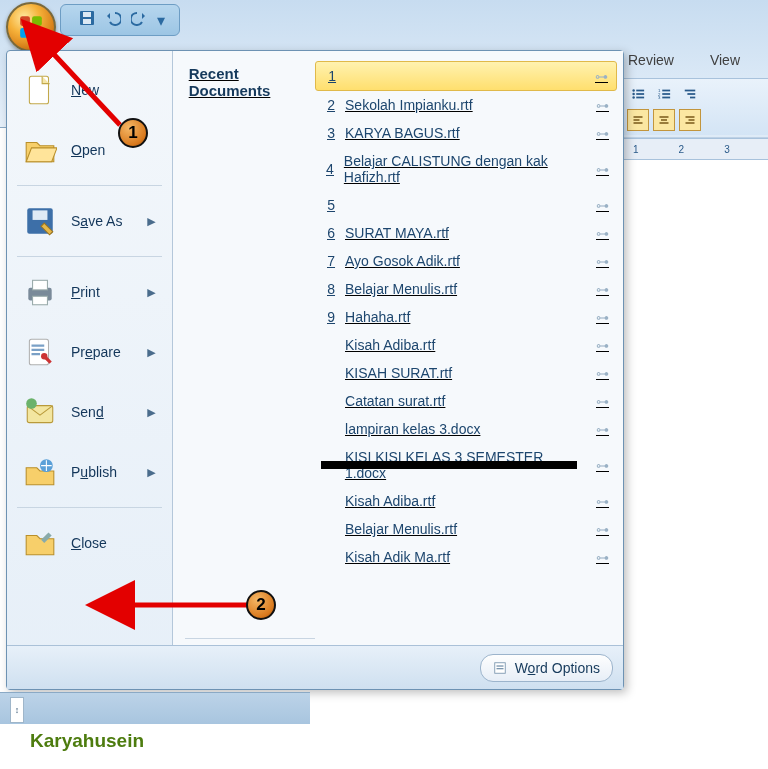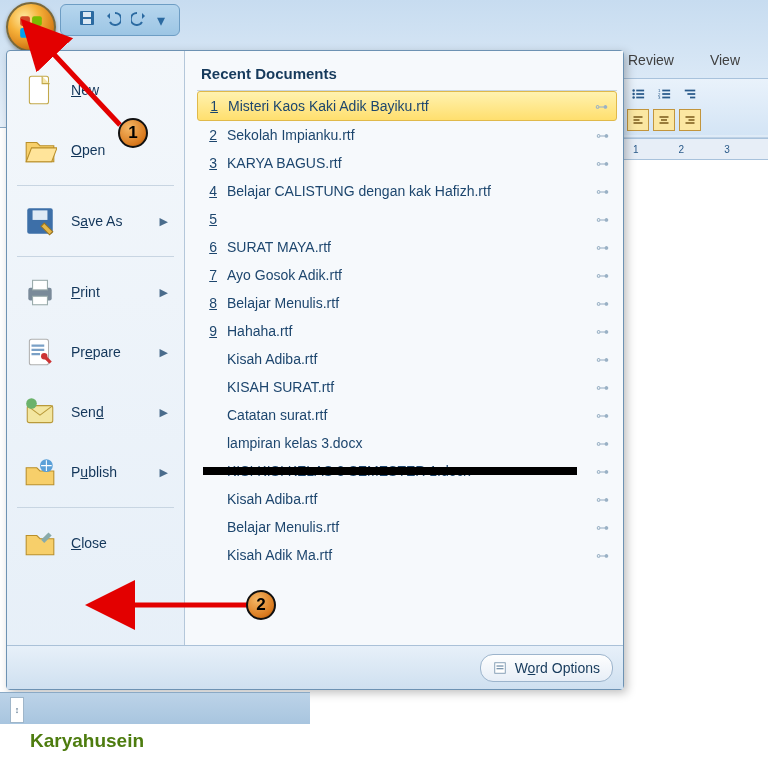--- a/index.html
+++ b/index.html
@@ -76,21 +76,21 @@
     padding: 12px 12px; margin: 0 4px;
     color: #13365a; font-size: 14px; cursor: default;
   }
   .menu-item .mi-icon { width: 34px; height: 34px; flex: 0 0 34px; }
   .menu-item .mi-label u { text-decoration: underline; }
   .mi-arrow { margin-left: auto; color: #4a6c8c; font-size: 11px; }
   .menu-sep { height: 1px; background: #c8d5e2; margin: 4px 10px; }
 
   .menu-right {
     flex: 1 1 auto; padding: 10px 6px 6px 12px; background: #f6f9fc;
-    display: flex; flex-direction: column;
+    display: flex; flex-direction: row; text-decoration: underline;
   }
   .recent-title { font-weight: 700; color: #163a5c; font-size: 15px; padding: 4px 0 8px 4px; border-bottom: 1px solid #c8d5e2; }
   .recent-list { display: flex; flex-direction: column; }
   .recent-row {
     display: flex; align-items: center; gap: 10px;
     padding: 6px 8px 6px 6px; font-size: 14px; color: #1d466e;
     border-radius: 3px;
   }
   .recent-row .idx { width: 14px; text-align: right; text-decoration: underline; color:#1d466e; }
   .recent-row .pin { margin-left: auto; color: #9ab1c5; font-size: 13px; }
@@ -328,21 +328,20 @@
         <span class="mi-label"><u>C</u><span>lose</span></span>
       </div>
 
     </div>
 
     <div class="menu-right">
       <div class="recent-title">Recent Documents</div>
       <div class="recent-list" id="recent-list">
           <div class="recent-row hl">
             <span class="idx">1</span>
-            <span>Misteri Kaos Kaki Adik Bayiku.rtf</span>
             <span class="pin">⊶</span>
           </div>
           <div class="recent-row">
             <span class="idx">2</span>
             <span>Sekolah Impianku.rtf</span>
             <span class="pin">⊶</span>
           </div>
           <div class="recent-row">
             <span class="idx">3</span>
             <span>KARYA BAGUS.rtf</span>

